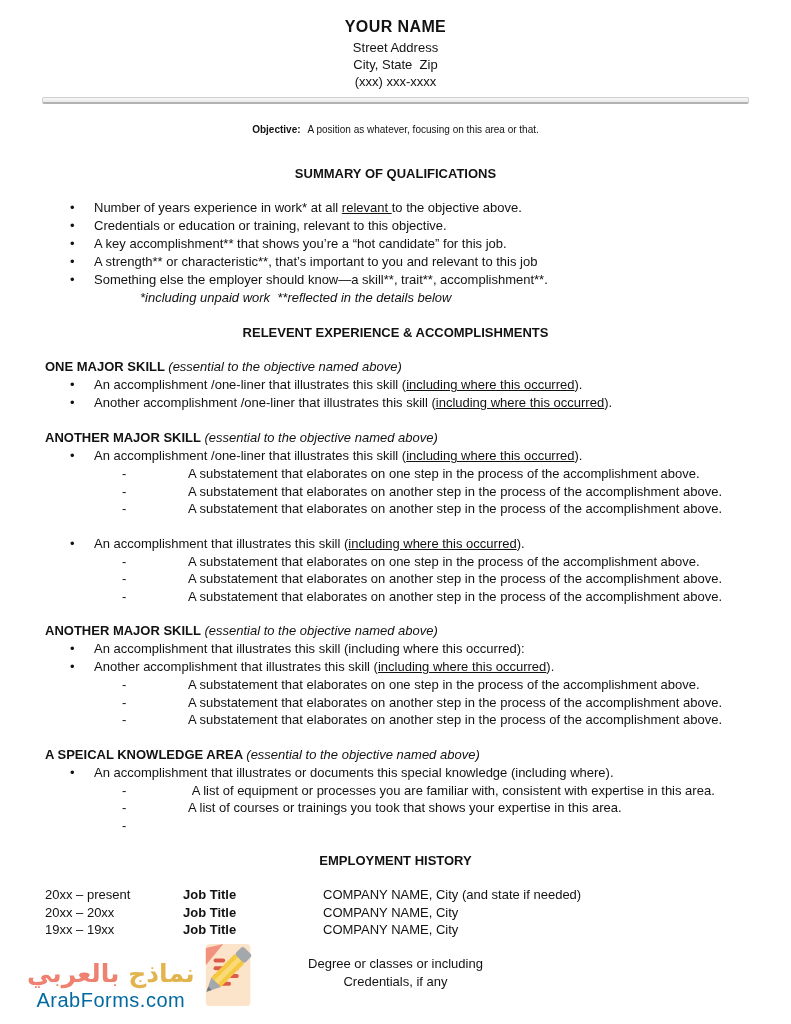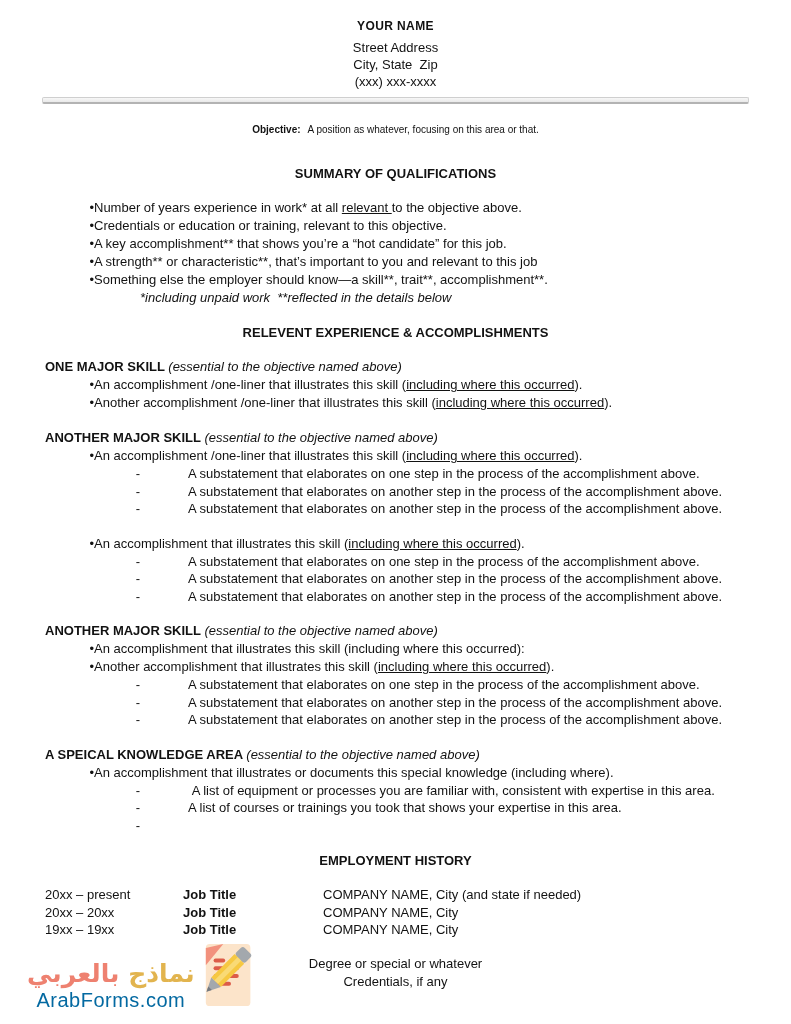--- a/index.html
+++ b/index.html
@@ -4,38 +4,38 @@
 <style>
   html,body{margin:0;padding:0;}
   body{
     width:791px;height:1024px;background:#ffffff;color:#121212;
     font-family:"Liberation Sans","DejaVu Sans",sans-serif;
     position:relative;overflow:hidden;
   }
   .page{padding:18px 45px 0 45px;}
   
   .hdr{text-align:center;font-size:13px;line-height:17px;}
-  .hdr .name{font-size:12px;font-weight:bold;letter-spacing:.4px;margin-bottom:4px;}
+  .hdr .name{font-size:16px;font-weight:bold;letter-spacing:.4px;margin-bottom:4px;}
   .rule{
     margin:7px -3px 0 -3px;height:4px;border-radius:2px;
     background:linear-gradient(#f7f7f7,#e9e9e9);
     border:1px solid #cfcfcf;border-bottom:2px solid #b3b3b3;
   }
   
   .objective{text-align:center;margin:17px 0 0 0;font-size:10px;line-height:17px;}
   .objective .lbl{font-weight:bold;margin-right:7px;}
   
   .h{font-size:13px;font-weight:bold;text-align:center;margin:0;line-height:17px;}
   .h.summary{margin-top:27px;}
   .h.exp{margin-top:17px;}
   .h.emp{margin-top:18px;}
   .h.edu{margin-top:17px;}
   
   .list{margin-top:17px;}
-  .li{display:flex;font-size:13px;line-height:18px;text-align:right;}
+  .li{display:flex;font-size:13px;line-height:18px;}
   .li.bullet{padding-left:25px;}
   .li.bullet .mk{flex:none;width:24px;}
   .li.bullet .mk::before{content:"\2022";}
   .li.dash{padding-left:77px;line-height:17.5px;gap:48px;}
   .li.dash .mk{flex:none;width:18px;}
   .li.dash .mk::before{content:"-";}
   .txt{white-space:pre-wrap;}
   .ul{text-decoration:underline;}
   .footnote{font-style:italic;font-size:13px;line-height:18px;margin:0 0 0 95px;white-space:pre-wrap;}
   
@@ -208,21 +208,21 @@
         <span>COMPANY NAME, City</span>
       </div>
     <div class="emp-row">
         <span>19xx – 19xx</span>
         <span class="jt">Job Title</span>
         <span>COMPANY NAME, City</span>
       </div>
   </div>
 
   <div class="edu-lines">
-    <div class="edu-line">Degree or special or whatever</div>
+    <div class="edu-line">Degree or classes or including</div>
     <div class="edu-line">Credentials, if any</div>
   </div>
 
 </div>
 
 <div class="logo">
   <div class="logo-text">
     <div class="logo-arabic"><span class="w1">نماذج</span> <span class="w2">بالعربي</span></div>
     <div class="logo-domain">ArabForms.com</div>
   </div>

